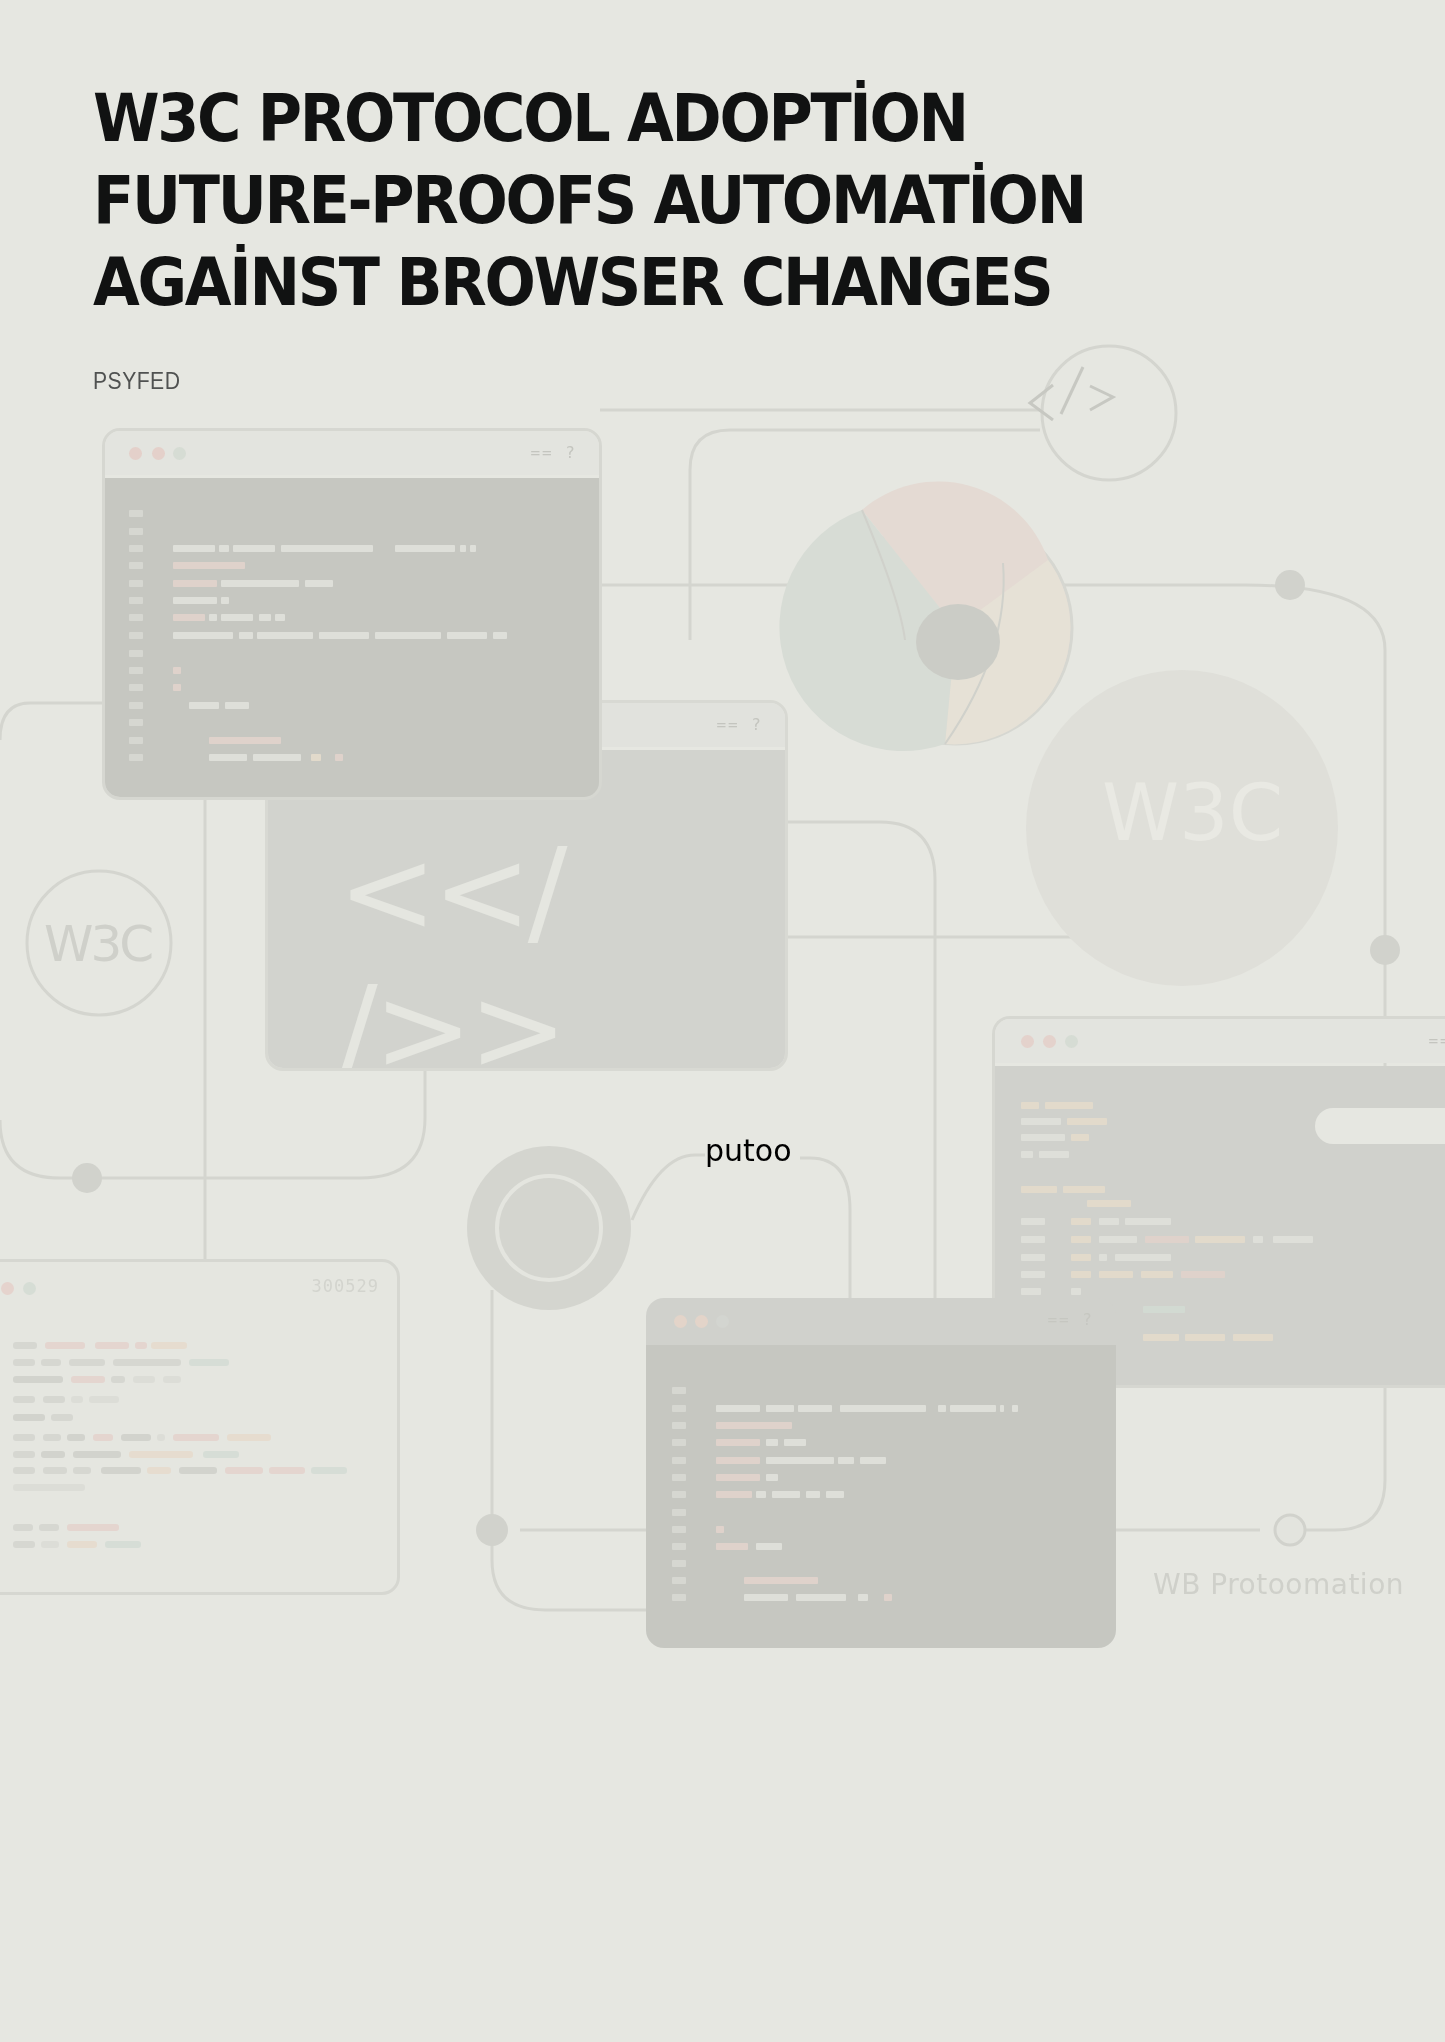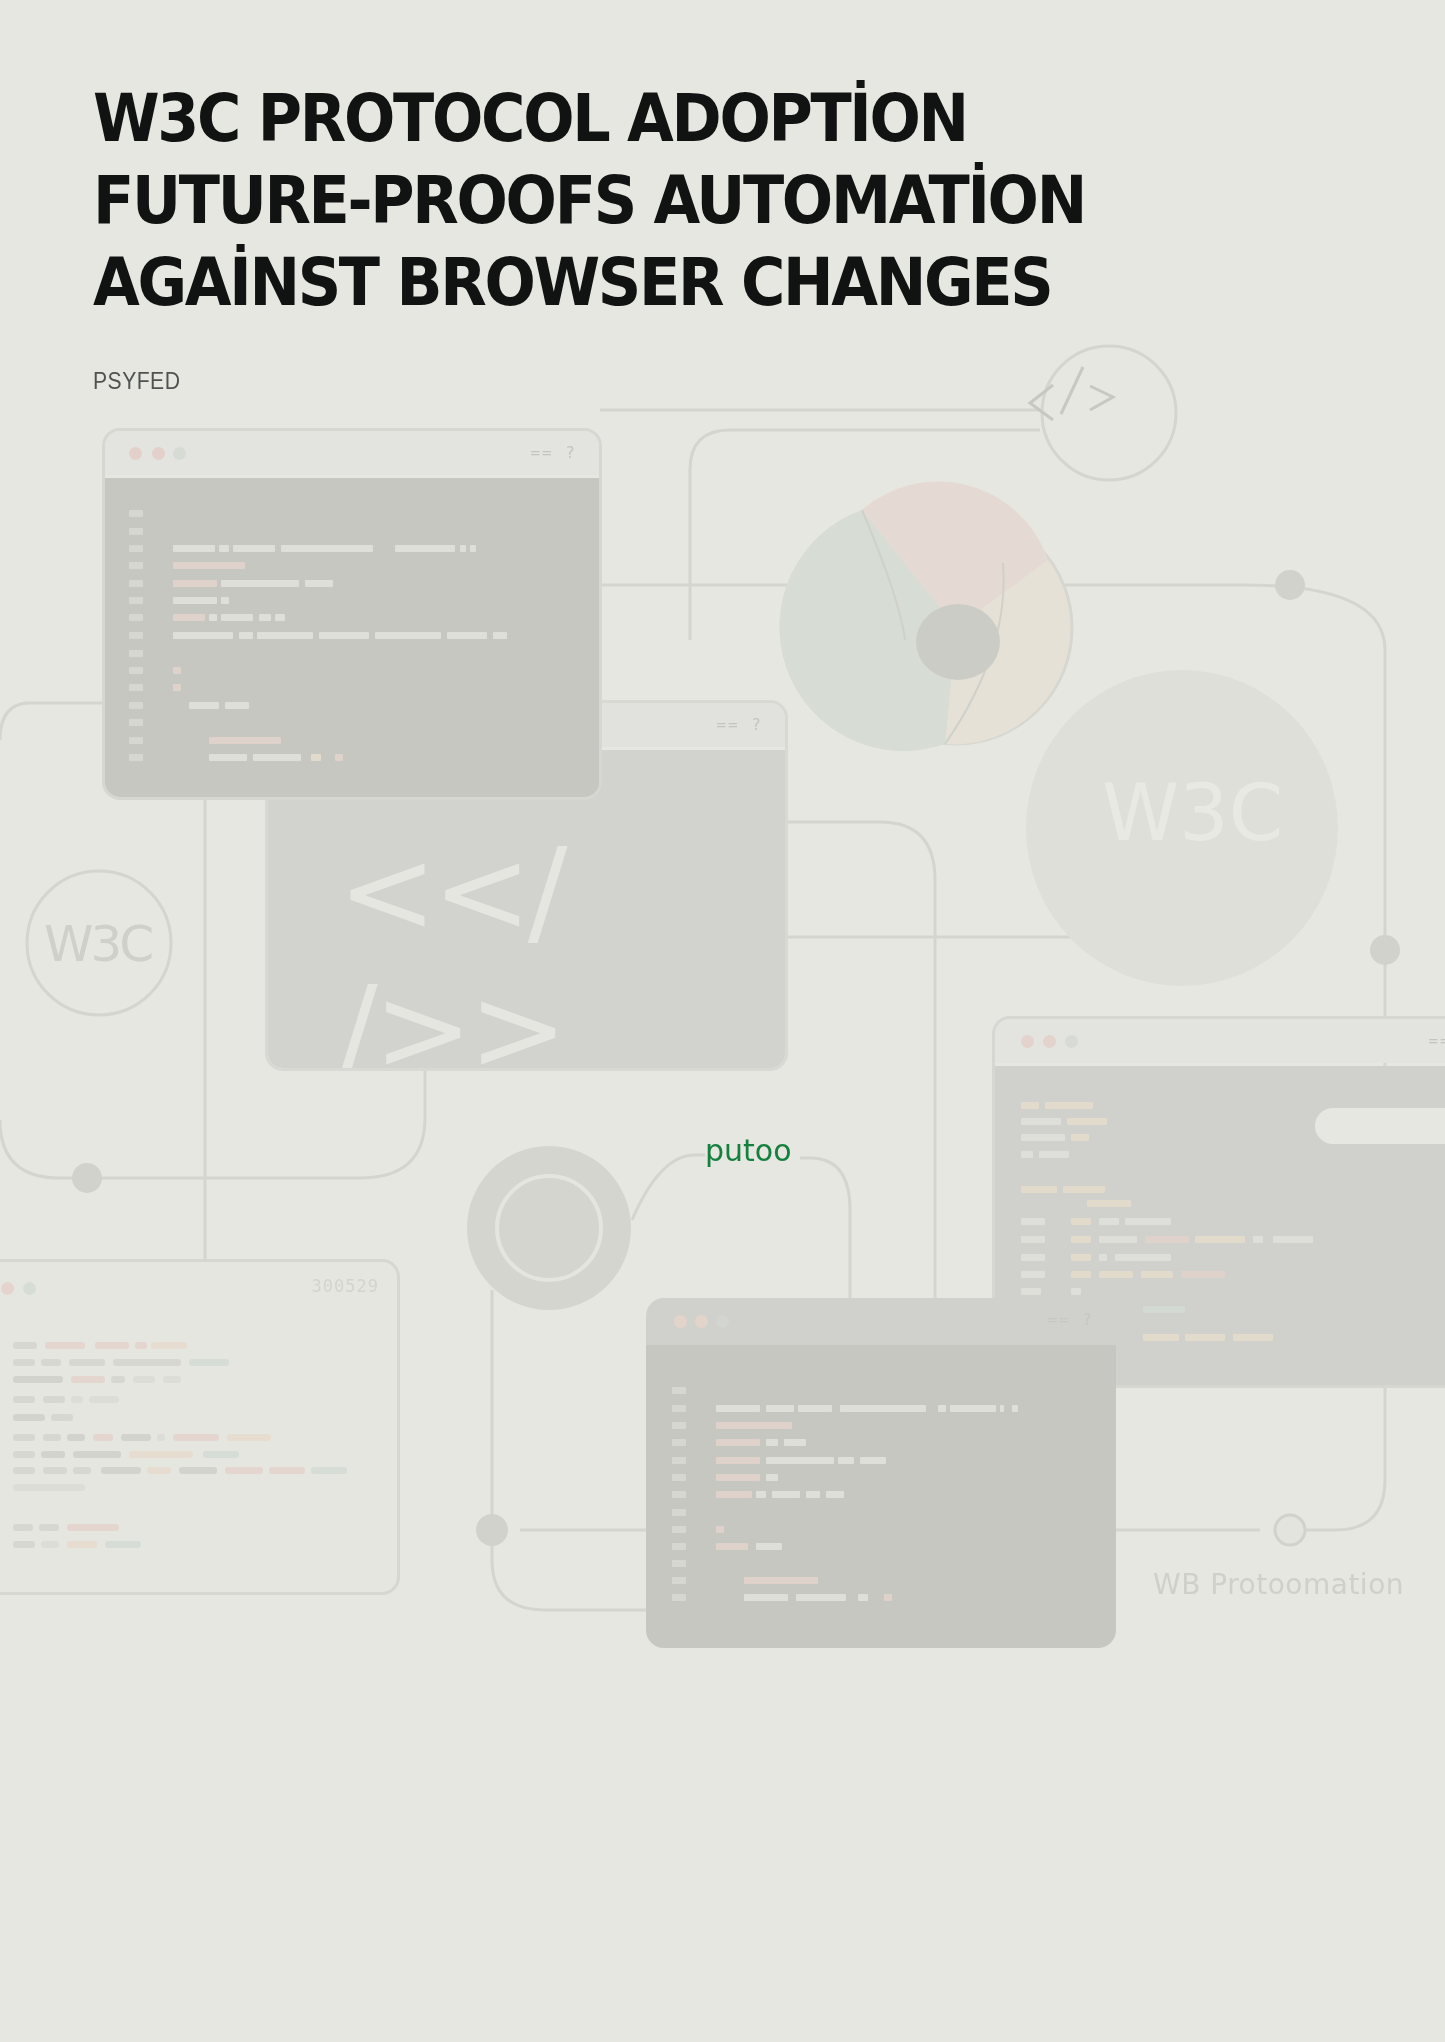--- a/index.html
+++ b/index.html
@@ -341,14 +341,14 @@
     <div class="code-line" style="left:26px; top:232px; width:14px; background:#d6d7d1;"></div>
     <div class="code-line" style="left:98px; top:232px; width:74px; background:#dfd2cb;"></div>
     <div class="code-line" style="left:26px; top:249px; width:14px; background:#d6d7d1;"></div>
     <div class="code-line" style="left:98px; top:249px; width:44px; background:#dedfd9;"></div>
     <div class="code-line" style="left:150px; top:249px; width:50px; background:#dedfd9;"></div>
     <div class="code-line" style="left:212px; top:249px; width:10px; background:#dedfd9;"></div>
     <div class="code-line" style="left:238px; top:249px; width:8px; background:#dfd2cb;"></div>
   </div>
 </div>
 
-<div class="label-text" data-name="connector-label" style="left:705px; top:1133px; font-size:30px; color:#15803d; z-index:4;">putoo</div>
+<div class="label-text" data-name="connector-label" style="left:705px; top:1133px; font-size:30px; color:#000000; z-index:4;">putoo</div>
 <div class="label-text" data-name="bottom-caption" style="left:1153px; top:1568px; font-size:28px; color:#cfd0ca; letter-spacing:0.5px;">WB Protoomation</div>
 
 </body></html>

